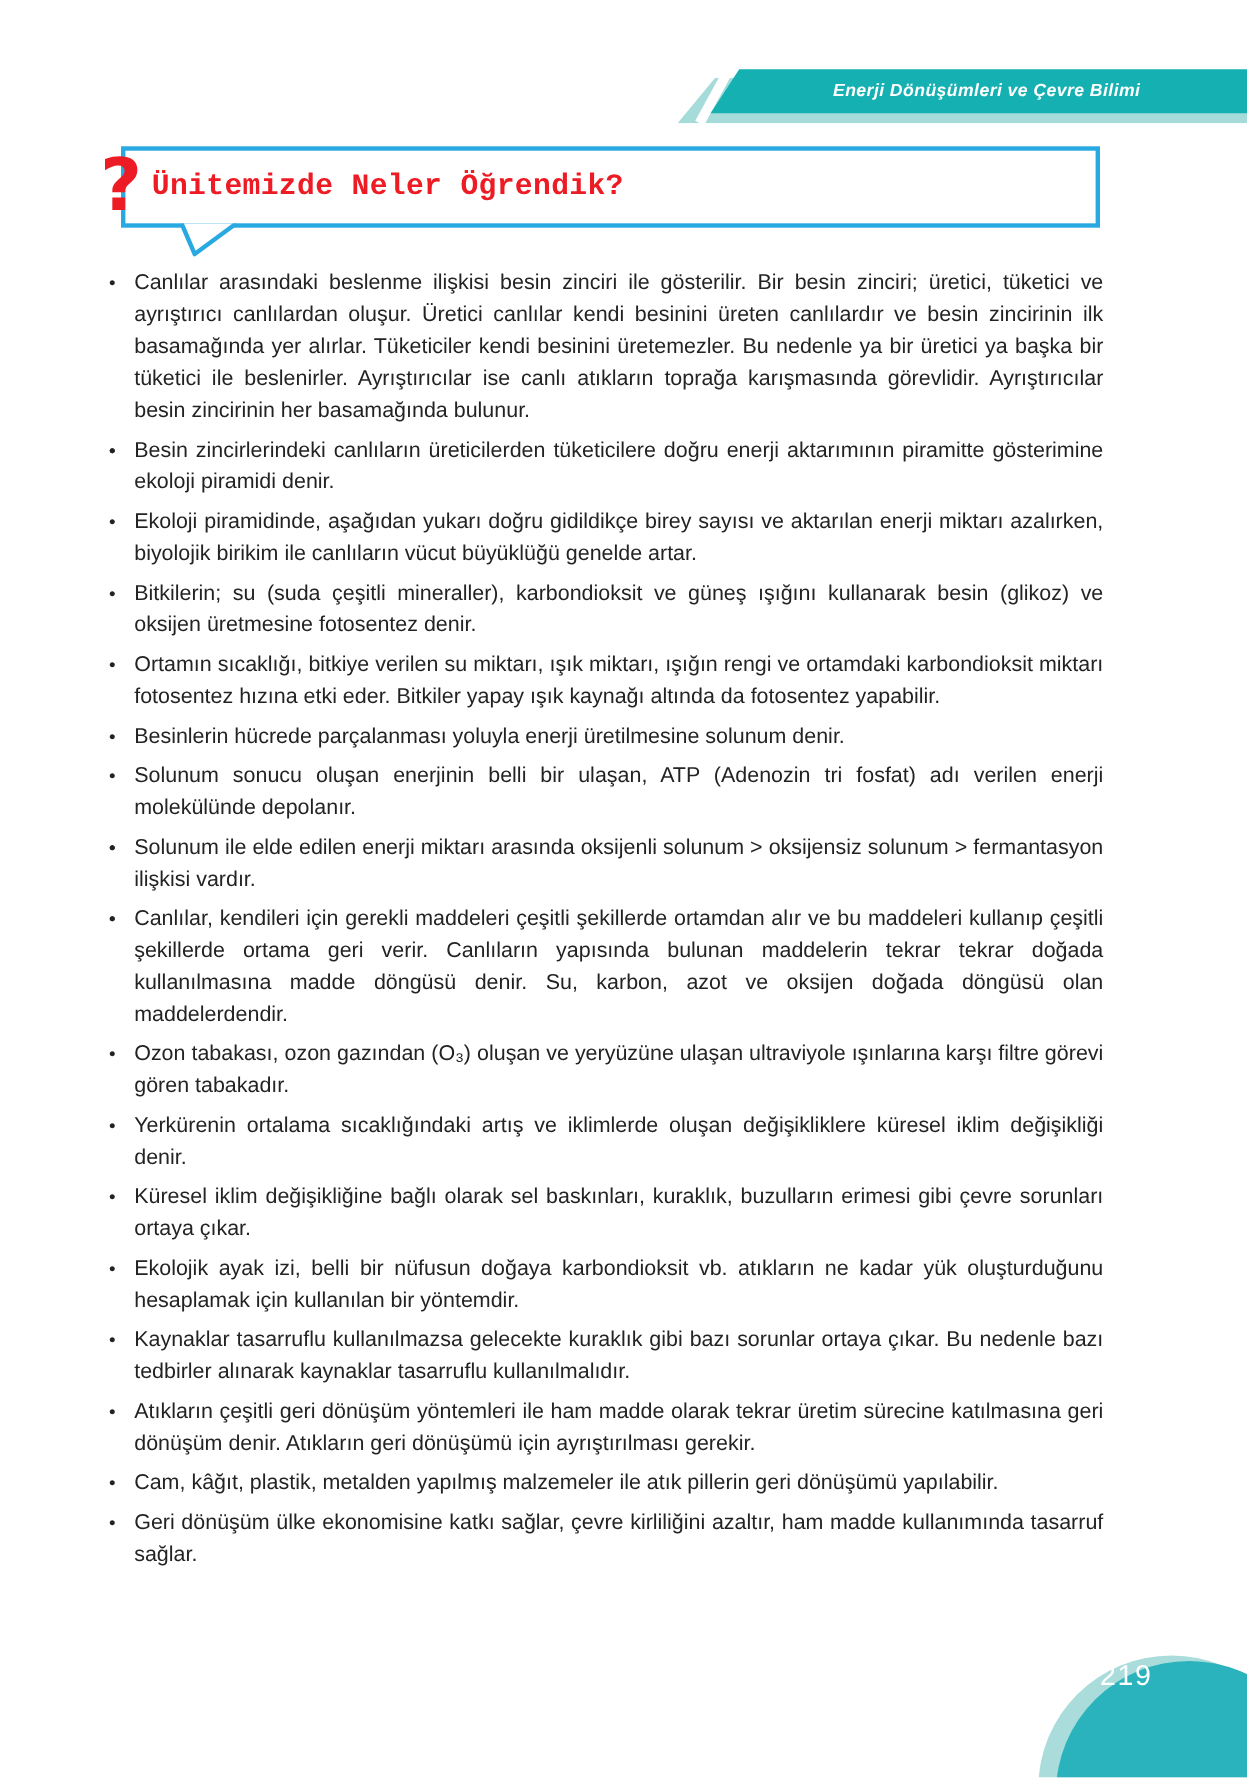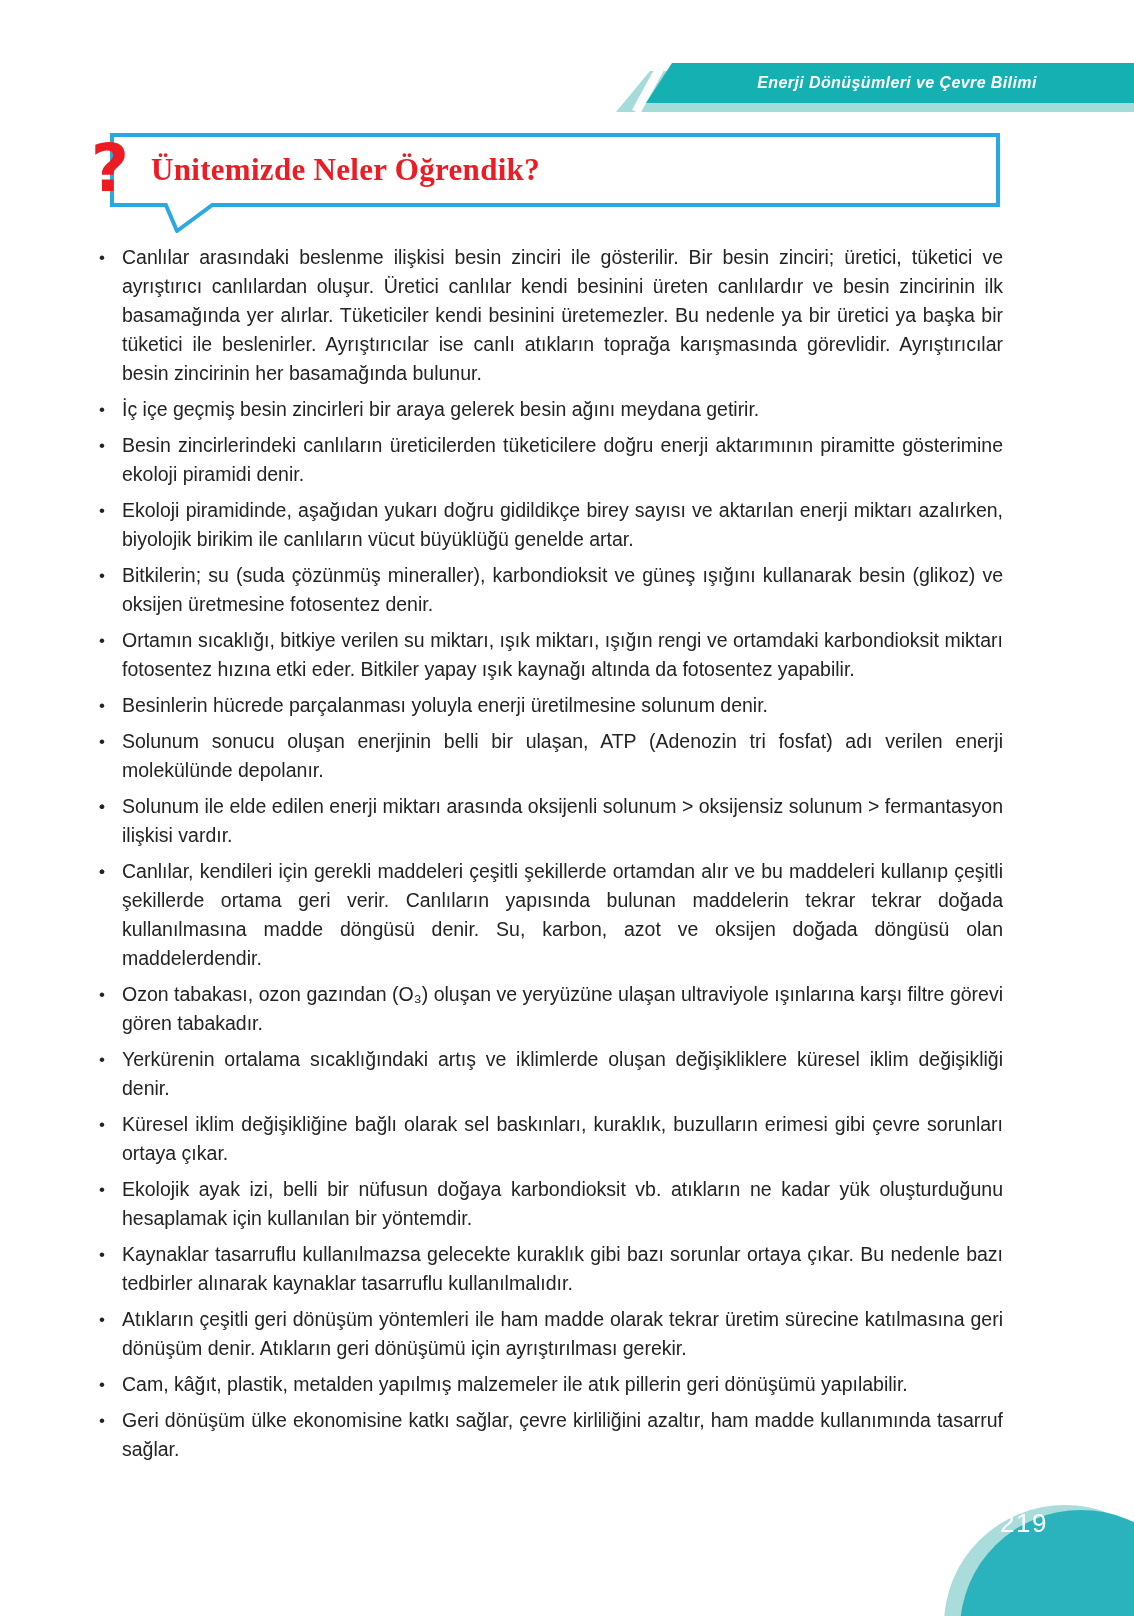--- a/index.html
+++ b/index.html
@@ -29,23 +29,23 @@
     border:4px solid var(--blue); background:#ffffff;
     display:flex; align-items:center;
   }
   .title-tail{position:absolute; left:162px; top:203px; width:58px; height:32px;}
   .qmark{
     position:absolute; left:86px; top:136px; width:48px; height:70px;
     color:var(--red); font-size:66px; font-weight:bold; line-height:66px;
     font-family:"DejaVu Sans", sans-serif; text-align:center; z-index:3;
   }
   .title-text{
-    position:relative; z-index:2; margin-left:37px;
-    color:var(--red); font-size:31px; font-weight:bold; letter-spacing:0.3px;
-    font-family:Liberation Serif, serif; white-space:nowrap;
+    position:relative; z-index:2; margin-left:24px;
+    color:var(--red); font-size:27px; font-weight:bold; letter-spacing:0.3px;
+    font-family:Liberation Mono, monospace; white-space:nowrap;
   }
 
   
   .summary{
     position:absolute; left:95px; top:243px; width:908px;
     list-style:none;
   }
   .summary li{
     position:relative; padding-left:27px; margin-bottom:7px;
     color:var(--text); font-size:19.5px; line-height:29px;
@@ -90,33 +90,32 @@
   </svg>
   <div class="qmark">?</div>
 
   <ul class="summary">
       <li>
       <span class="dot">•</span>
       <span>Canlılar arasındaki beslenme ilişkisi besin zinciri ile gösterilir. Bir besin zinciri; üretici, tüketici ve ayrıştırıcı canlılardan oluşur. Üretici canlılar kendi besinini üreten canlılardır ve besin zincirinin ilk basamağında yer alırlar. Tüketiciler kendi besinini üretemezler. Bu nedenle ya bir üretici ya başka bir tüketici ile beslenirler. Ayrıştırıcılar ise canlı atıkların toprağa karışmasında görevlidir. Ayrıştırıcılar besin zincirinin her basamağında bulunur.</span>
     </li>
       <li>
       <span class="dot">•</span>
-      <span>İç içe geçmiş besin zincirleri bir araya gelerek besin ağını meydana getirir.</span>
     </li>
       <li>
       <span class="dot">•</span>
       <span>Besin zincirlerindeki canlıların üreticilerden tüketicilere doğru enerji aktarımının piramitte gösterimine ekoloji piramidi denir.</span>
     </li>
       <li>
       <span class="dot">•</span>
       <span>Ekoloji piramidinde, aşağıdan yukarı doğru gidildikçe birey sayısı ve aktarılan enerji miktarı azalırken, biyolojik birikim ile canlıların vücut büyüklüğü genelde artar.</span>
     </li>
       <li>
       <span class="dot">•</span>
-      <span>Bitkilerin; su (suda çözünmüş mineraller), karbondioksit ve güneş ışığını kullanarak besin (glikoz) ve oksijen üretmesine fotosentez denir.</span>
+      <span>Bitkilerin; su (suda çeşitli mineraller), karbondioksit ve güneş ışığını kullanarak besin (glikoz) ve oksijen üretmesine fotosentez denir.</span>
     </li>
       <li>
       <span class="dot">•</span>
       <span>Ortamın sıcaklığı, bitkiye verilen su miktarı, ışık miktarı, ışığın rengi ve ortamdaki karbondioksit miktarı fotosentez hızına etki eder. Bitkiler yapay ışık kaynağı altında da fotosentez yapabilir.</span>
     </li>
       <li>
       <span class="dot">•</span>
       <span>Besinlerin hücrede parçalanması yoluyla enerji üretilmesine solunum denir.</span>
     </li>
       <li>

